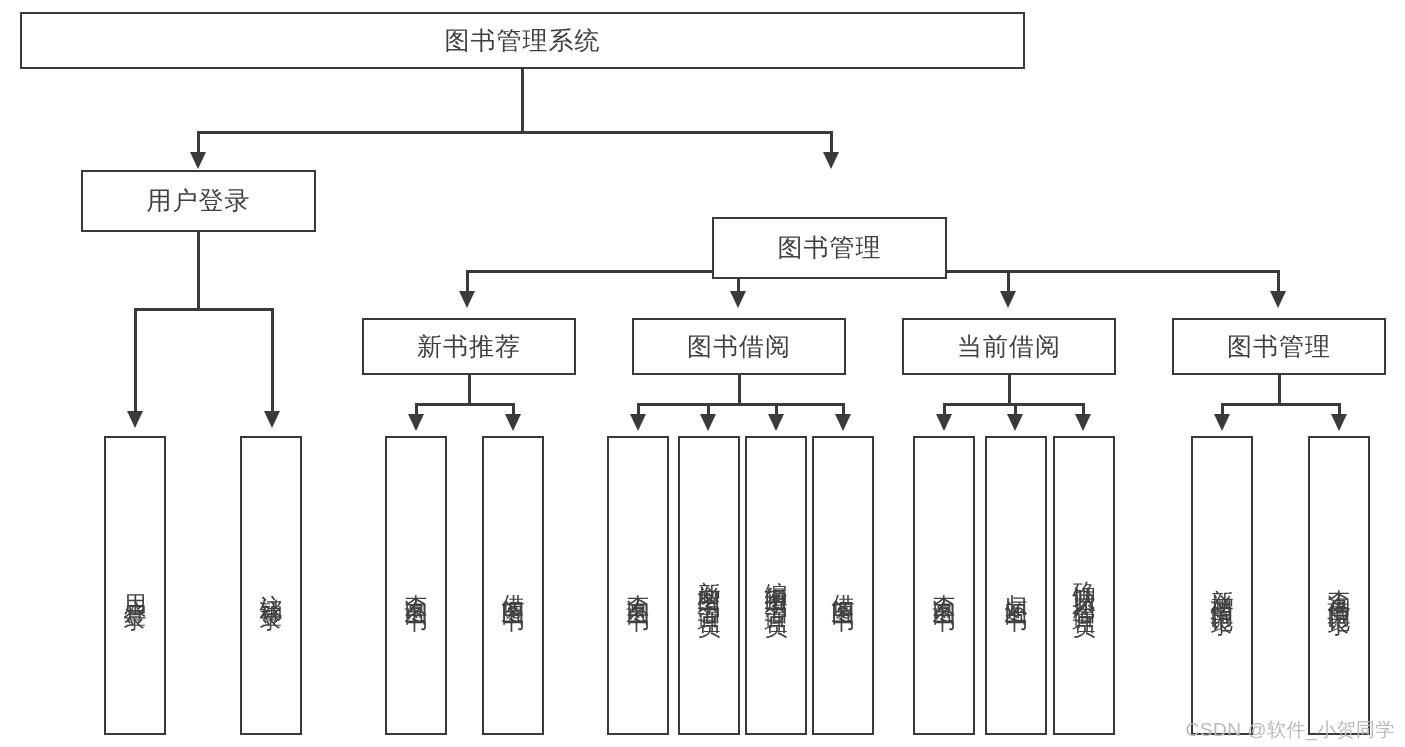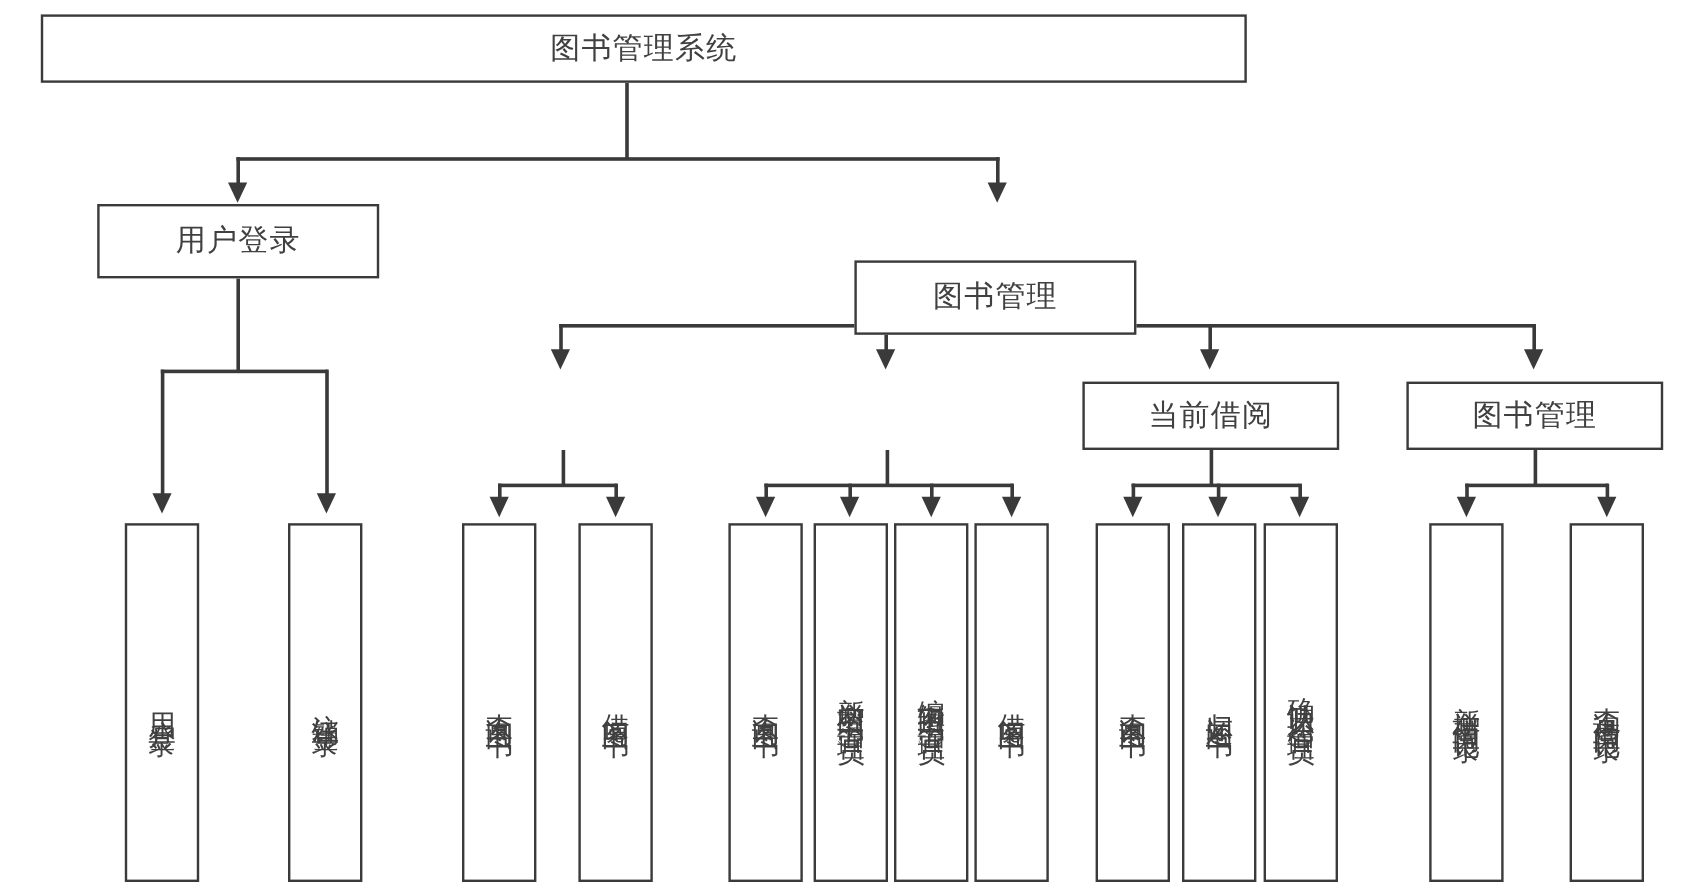--- a/index.html
+++ b/index.html
@@ -139,33 +139,39 @@
   <div class="edge vline" style="left:1082px; top:403px; height:13px;"></div>
   <div class="arrow" style="left:1075px; top:414px;"></div>
 
   <div class="edge vline" style="left:1278px; top:375px; height:30px;"></div>
   <div class="edge hline" style="left:1221px; top:403px; width:119px;"></div>
   <div class="edge vline" style="left:1221px; top:403px; height:13px;"></div>
   <div class="arrow" style="left:1214px; top:414px;"></div>
   <div class="edge vline" style="left:1338px; top:403px; height:13px;"></div>
   <div class="arrow" style="left:1331px; top:414px;"></div>
 
-  <div class="node h root" style="left:34px; top:12px; width:1005px; height:57px;">
+  <div class="node h root" style="left:20px; top:12px; width:1005px; height:57px;">
     <span>图书管理系统</span>
   </div>
 
   <div class="node h" style="left:81px; top:170px; width:235px; height:62px;">
     <span>用户登录</span>
   </div>
 
   <div class="node h" style="left:712px; top:170px; width:235px; height:62px;margin-top:47px;">
     <span>图书管理</span>
   </div>
 
-
+  <div class="node h" style="left:362px; top:318px; width:214px; height:57px;">
+    <span>新书推荐</span>
+  </div>
+
+  <div class="node h" style="left:632px; top:318px; width:214px; height:57px;">
+    <span>图书借阅</span>
+  </div>
 
   <div class="node h" style="left:902px; top:318px; width:214px; height:57px;">
     <span>当前借阅</span>
   </div>
 
   <div class="node h" style="left:1172px; top:318px; width:214px; height:57px;">
     <span>图书管理</span>
   </div>
 
   <div class="node v" style="left:104px; top:436px; width:62px; height:299px;">
@@ -213,14 +219,15 @@
   </div>
 
   <div class="node v" style="left:1191px; top:436px; width:62px; height:299px;">
     <span class="vtext">新增借阅记录</span>
   </div>
 
   <div class="node v" style="left:1308px; top:436px; width:62px; height:299px;">
     <span class="vtext">查询借阅记录</span>
   </div>
 
+  <div id="watermark">CSDN @软件_小贺同学</div>
 
 </div>
 
 </body></html>

